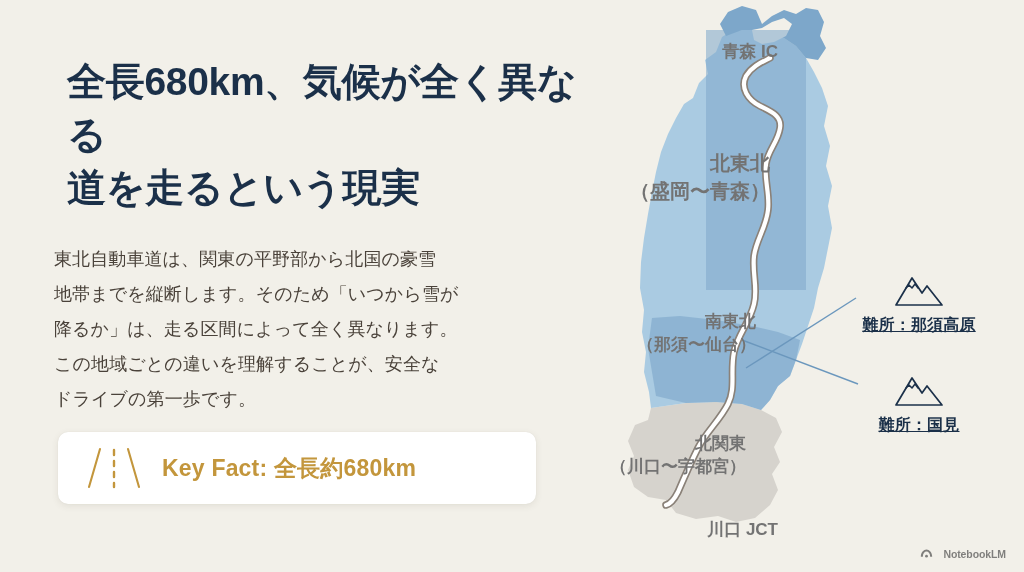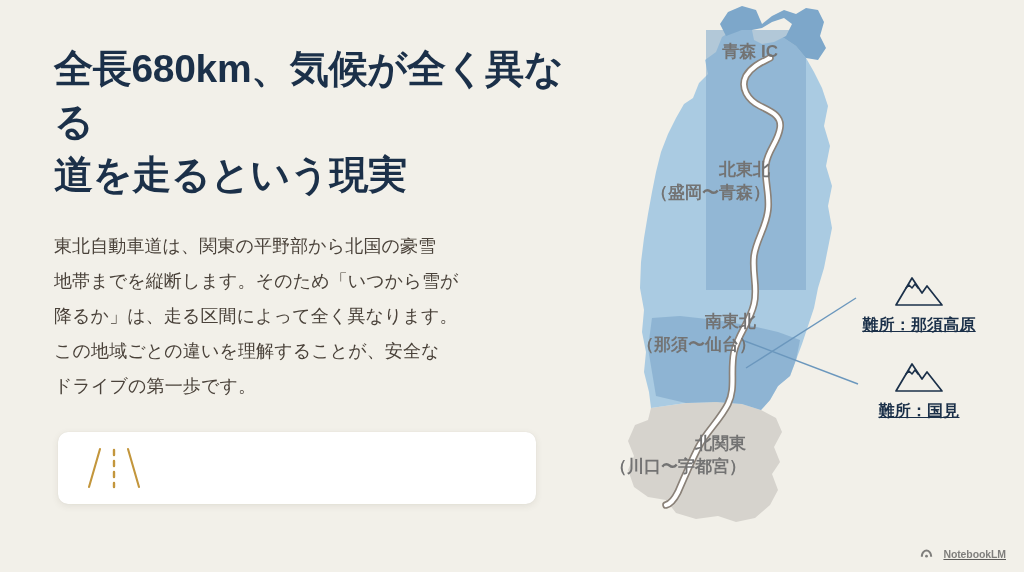--- a/index.html
+++ b/index.html
@@ -29,21 +29,21 @@
     top: 42px;
     width: 540px;
   }
 
   .title {
     font-size: 39px;
     line-height: 1.36;
     font-weight: bold;
     color: #1b3049;
     letter-spacing: -0.3px;
-    margin: 0;
+    margin: 13px;
     white-space: pre-line;
   }
 
   .body-text {
     margin: 0;
     margin-top: 28px;
     font-size: 18px;
     line-height: 1.95;
     color: #4a423a;
     letter-spacing: 0.1px;
@@ -105,23 +105,23 @@
     white-space: pre-line;
   }
   .label-aomori-ic {
     left: 92px;
     top: 40px;
     width: 130px;
     font-size: 17px;
   }
   .label-kita-tohoku {
     left: 34px;
-    top: 158px;
+    top: 150px;
     width: 180px;
-    font-size: 17px;
+    font-size: 20px;
   }
   .label-minami-tohoku {
     left: 20px;
     top: 310px;
     width: 180px;
     font-size: 17px;
   }
   .label-kita-kanto {
     left: 0px;
     top: 432px;
@@ -135,21 +135,21 @@
     font-size: 17px;
   }
 
   
   .callout {
     position: absolute;
     width: 150px;
     text-align: center;
   }
   .callout-nasu { left: 288px; top: 272px; }
-  .callout-kunimi { left: 288px; top: 358px; }
+  .callout-kunimi { left: 288px; top: 372px; }
 
   .mtn-icon {
     width: 52px;
     height: 36px;
     display: block;
     margin: 0 auto 7px auto;
   }
   .callout-text {
     font-size: 16px;
     font-weight: bold;
@@ -160,21 +160,20 @@
 
   
   .watermark {
     position: absolute;
     right: 18px;
     bottom: 12px;
     display: flex;
     align-items: center;
     gap: 10px;
     opacity: 0.62;
-    text-decoration: underline;
   }
   .watermark-logo { width: 13px; height: 13px; display: block; }
   .watermark-text {
     font-size: 10.5px;
     color: #3a3a3a;
     font-weight: bold;
     letter-spacing: -0.1px;
   }
 </style>
 </head>
@@ -191,20 +190,21 @@
 この地域ごとの違いを理解することが、安全な
 ドライブの第一歩です。</p>
   </div>
 
   <div class="keyfact-card">
     <svg class="road-icon" viewBox="0 0 56 46">
       <line x1="14" y1="4" x2="3" y2="42" stroke="#c3963c" stroke-width="2.1" stroke-linecap="round"></line>
       <line x1="42" y1="4" x2="53" y2="42" stroke="#c3963c" stroke-width="2.1" stroke-linecap="round"></line>
       <line x1="28" y1="5" x2="28" y2="42" stroke="#c3963c" stroke-width="2.4" stroke-linecap="round" stroke-dasharray="5 6"></line>
     </svg>
+    <span class="keyfact-text">Key Fact: 全長約680km</span>
   </div>
 
   <div class="map-panel">
 
     <svg class="map-svg" viewBox="0 0 468 572">
 
       <path fill="#d6d3cd" d="M95,408 L92,420 L79,425 L72,441 L78,456 L72,470 L78,487 L92,497
                L110,500 L120,513 L140,519 L162,516 L180,522 L199,518 L214,505
                L222,490 L216,474 L224,462 L218,447 L226,432 L220,418 L205,410
                L186,404 L160,402 L130,403 Z"></path>
@@ -255,20 +255,21 @@
 
     <div class="map-label label-kita-tohoku">北東北
 （盛岡〜青森）</div>
 
     <div class="map-label label-kita-kanto">北関東
 （川口〜宇都宮）</div>
 
     <div class="map-label label-minami-tohoku">南東北
 （那須〜仙台）</div>
 
+    <div class="map-label label-kawaguchi-jct">川口 JCT</div>
 
     <div class="callout callout-nasu">
       <svg class="mtn-icon" viewBox="0 0 52 36">
         <path d="M3,33 L19,6 L29,21 L34,14 L49,33 Z" fill="none" stroke="#1b3049" stroke-width="1.7" stroke-linejoin="round"></path>
         <path d="M13,16 L16,13 L19,16 L22,12 L25,16" fill="none" stroke="#1b3049" stroke-width="1.5" stroke-linejoin="round" stroke-linecap="round"></path>
       </svg>
       <div class="callout-text">難所：那須高原</div>
     </div>
 
     <div class="callout callout-kunimi">

